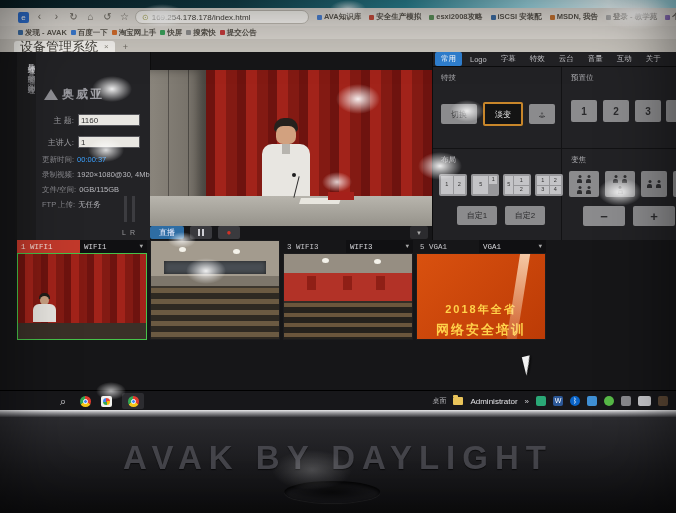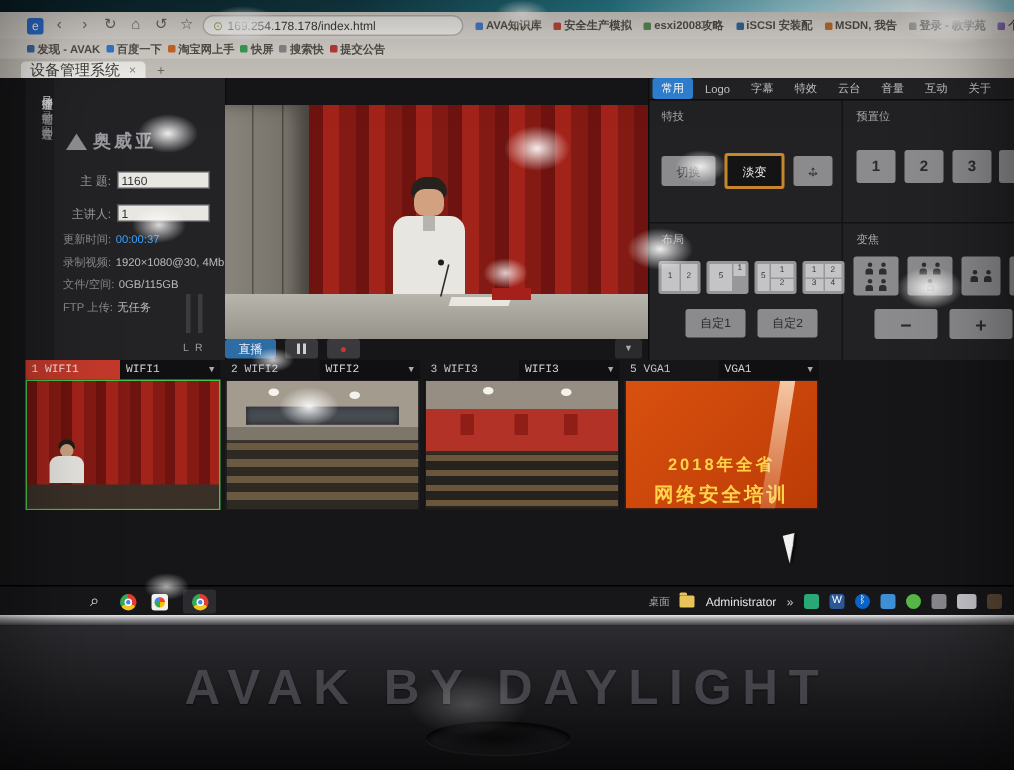--- a/index.html
+++ b/index.html
@@ -21,21 +21,21 @@
   .addr{display:flex;align-items:center;gap:3px;background:#f7f5f1;border:1px solid #bdb9b1;
     border-radius:8px;height:12px;padding:0 6px;width:160px;flex:0 0 auto;}
   .addr .sh{color:#8a8a22;font-size:8px;}
   .addr .url{color:#3c3a35;font-size:8px;white-space:nowrap;}
   .bm{display:flex;align-items:center;gap:2px;flex:0 0 auto;margin-left:4px;}
   .bdot{width:5px;height:5px;border-radius:1px;background:#7f97b5;display:inline-block;}
   .bm .bml{font-size:7.5px;color:#55514a;white-space:nowrap;}
   .brow2{position:absolute;left:0;top:18px;width:676px;height:13px;display:flex;align-items:center;padding-left:14px;box-sizing:border-box;background:#d8d4ce;}
   .brow3{position:absolute;left:0;top:31px;width:676px;height:13px;background:#c8c4bd;display:flex;align-items:flex-end;padding-left:14px;box-sizing:border-box;}
   .btab{display:flex;align-items:center;gap:6px;background:#f2f0ec;border-radius:3px 3px 0 0;height:11px;padding:0 6px;}
-  .btab .tt{font-size:10px;color:#44413b;white-space:nowrap;}
+  .btab .tt{font-size:13px;color:#44413b;white-space:nowrap;}
   .btab .tx{font-size:8px;color:#8a867e;}
   .newtab{font-size:9px;color:#6b675f;margin-left:8px;}
   
   .app{position:absolute;left:0;top:52px;width:676px;height:338px;background:#161618;}
   .sidebar{position:absolute;left:17px;top:0;width:19px;height:188px;background:#1d1d1f;}
   .snav{writing-mode:vertical-rl;text-orientation:upright;font-size:7.5px;letter-spacing:1px;
     color:#8f8f93;margin:6px auto;display:block;text-align:center;width:100%;}
   .snav.active{color:#d8d8dc;}
   .info{position:absolute;left:36px;top:0;width:114px;height:188px;background:#232326;border-right:1px solid #0d0d0e;}
   .brand{position:absolute;left:8px;top:34px;display:flex;align-items:center;gap:4px;}
@@ -399,27 +399,20 @@
         <div class="ch-thumb green">
           <div class="sc-curtain"></div>
           <div class="mini-person-hair"></div>
           <div class="mini-person-head"></div>
           <div class="mini-person-body"></div>
           <div class="mini-desk"></div>
         </div>
       </div>
 
       <div class="channel">
-        <div class="ch-head">
-          <div class="ch-tag">2 WIFI2</div>
-          <div class="ch-select">
-            <span>WIFI2</span>
-            <span class="caret">▼</span>
-          </div>
-        </div>
         <div class="ch-thumb">
           <div class="sc-room"></div>
           <div class="room-screens"></div>
           <div class="room-rows"></div>
           <span class="lightdot" style="left:22%;top:6%"></span>
           <span class="lightdot" style="left:64%;top:8%"></span>
         </div>
       </div>
 
       <div class="channel">

